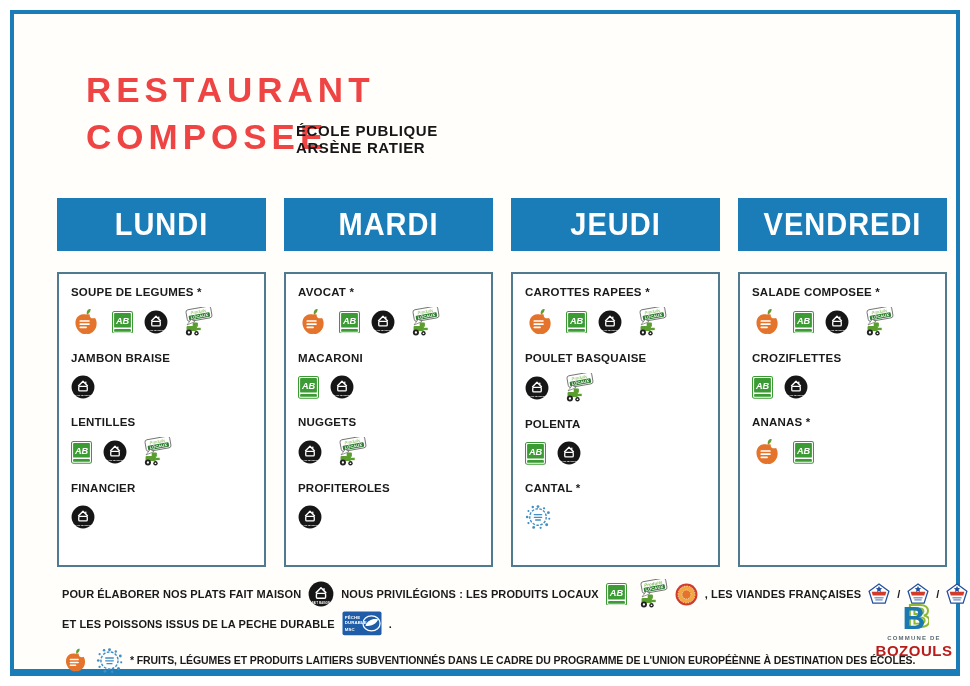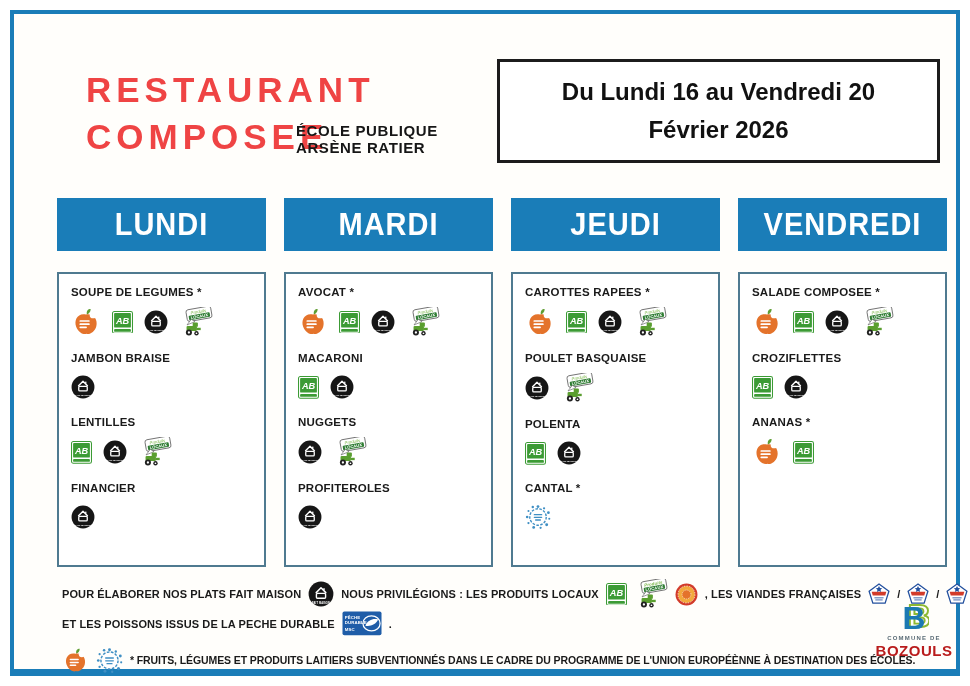--- a/index.html
+++ b/index.html
@@ -71,24 +71,20 @@
 
     <div class="title-block">
       <div class="title-line">RESTAURANT</div>
       <div class="title-line">COMPOSEE</div>
     </div>
     <div class="school-block">
       <div class="school-line">ÉCOLE PUBLIQUE</div>
       <div class="school-line">ARSÈNE RATIER</div>
     </div>
 
-    <div class="date-box">
-      <div class="date-line">Du Lundi 16 au Vendredi 20</div>
-      <div class="date-line">Février 2026</div>
-    </div>
 
     <div class="days-row">
       <div class="day-col">
         <div class="day-header">
           <span class="day-label">LUNDI</span>
         </div>
         <div class="menu-box">
             <div class="menu-item">
               <div class="menu-item-name">SOUPE DE LEGUMES *</div>
               <div class="icon-row">

